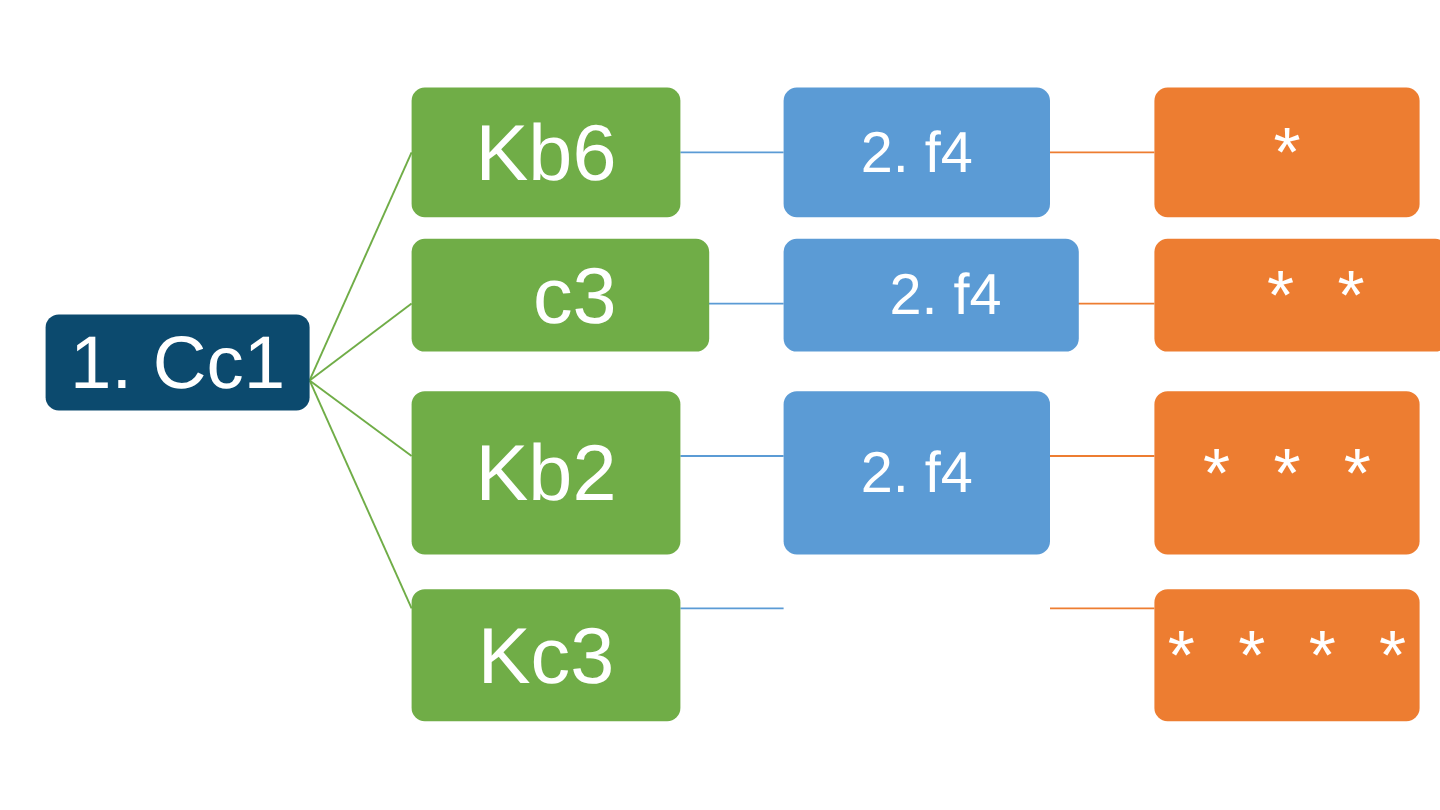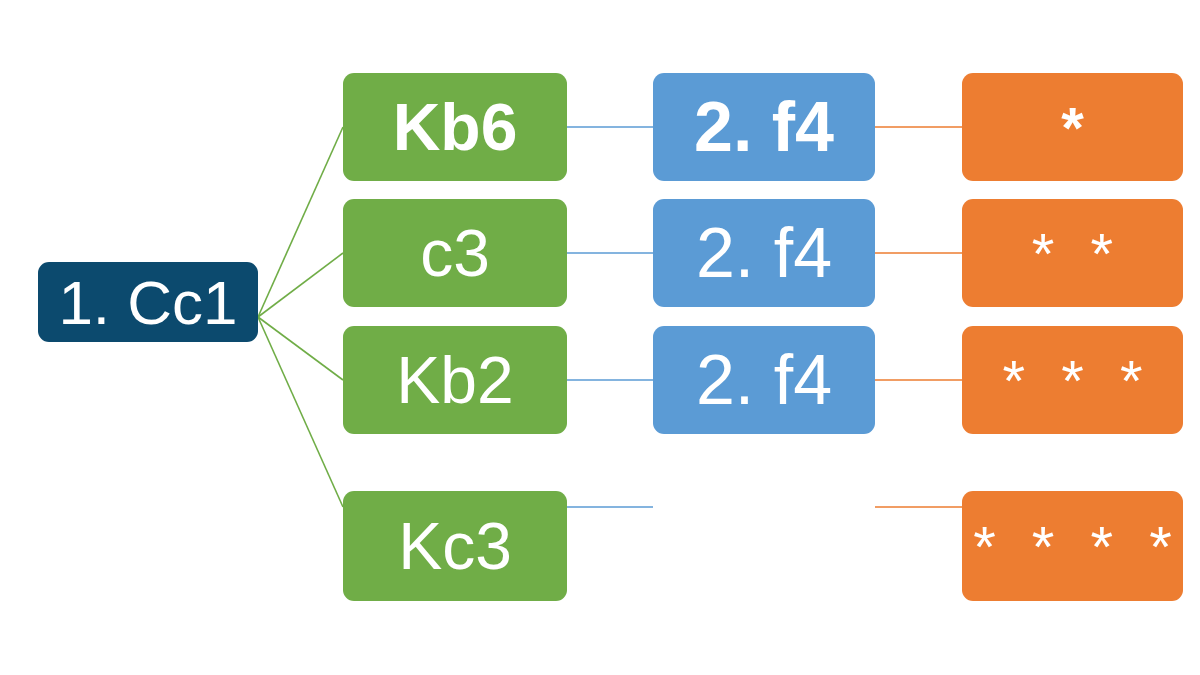--- a/index.html
+++ b/index.html
@@ -42,31 +42,31 @@
   }
   .node span { display: block; }
 
   .root-node {
     left: 38px;  top: 262px;
     width: 220px; height: 80px;
     background: #0c4a6e;
     font-size: 62px;
   }
   .lv1 { left: 343px; width: 224px; background: #70AD47; font-size: 66px; }
-  .lv2 { left: 653px; width: 222px; background: #5B9BD5; font-size: 70px; }
+  .lv2 { left: 653px; width: 222px; background: #5B9BD5; font-size: 48px; }
   .lv3 {
     left: 962px; width: 221px;
     background: #ED7D31;
     font-size: 58px;
     letter-spacing: 10px;
     text-indent: 10px; 
   }
-  .row0 { top: 73px;  height: 108px; font-weight: bold; }
-  .row1 { top: 199px; height: 108px; }
-  .row2 { top: 326px; height: 108px; }
+  .row0 { top: 73px;  height: 108px; }
+  .row1 { top: 199px; height: 94px; padding-left: 24px; }
+  .row2 { top: 326px; height: 136px; }
   .row3 { top: 452px; height: 110px; margin-top: 39px; }
 </style>
 </head>
 <body>
 
 <div class="canvas">
 
   <svg class="connectors" viewBox="0 0 1200 675" xmlns="http://www.w3.org/2000/svg">
 
     <line class="connector-root" x1="258" y1="317" x2="343" y2="127"></line>

